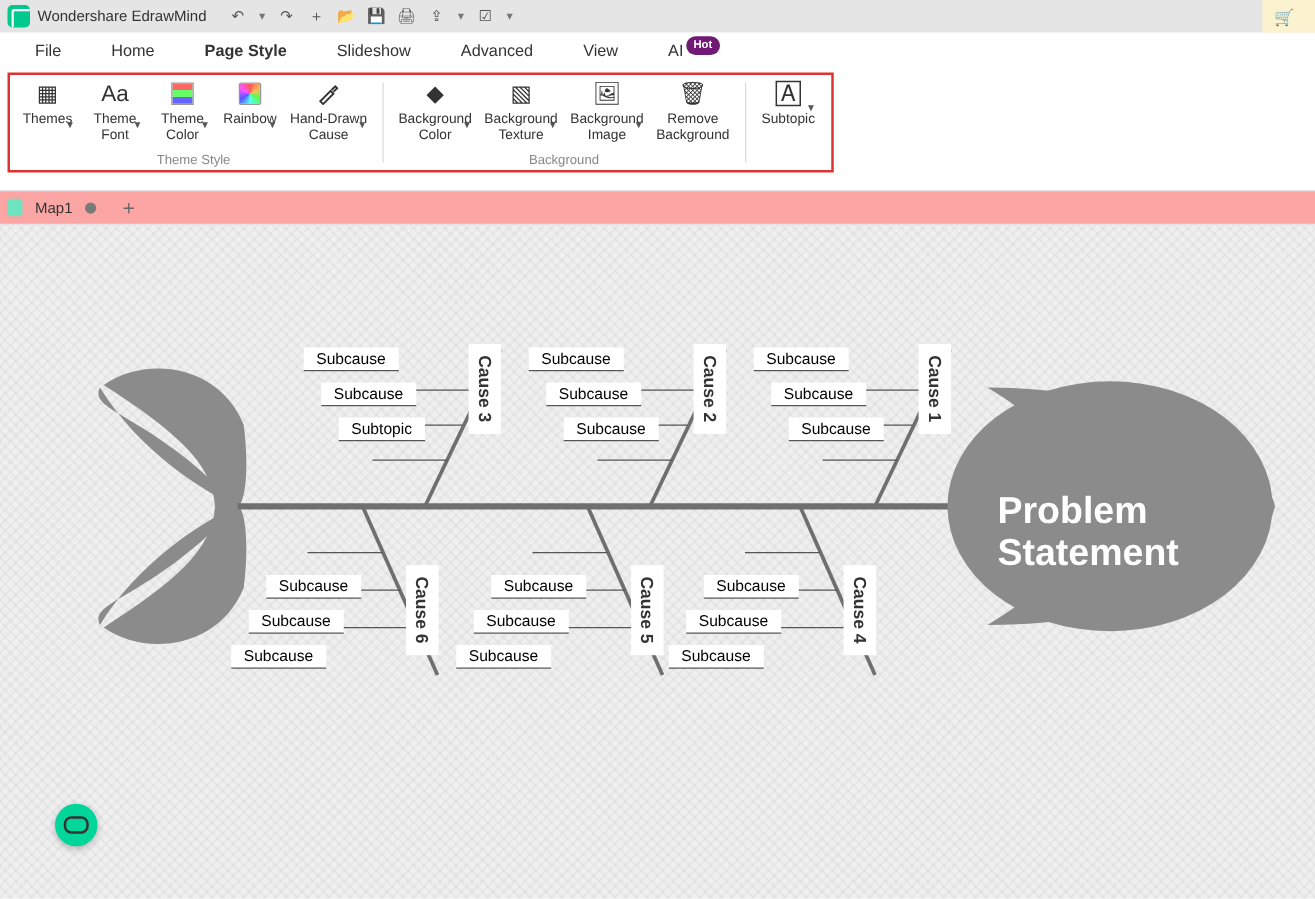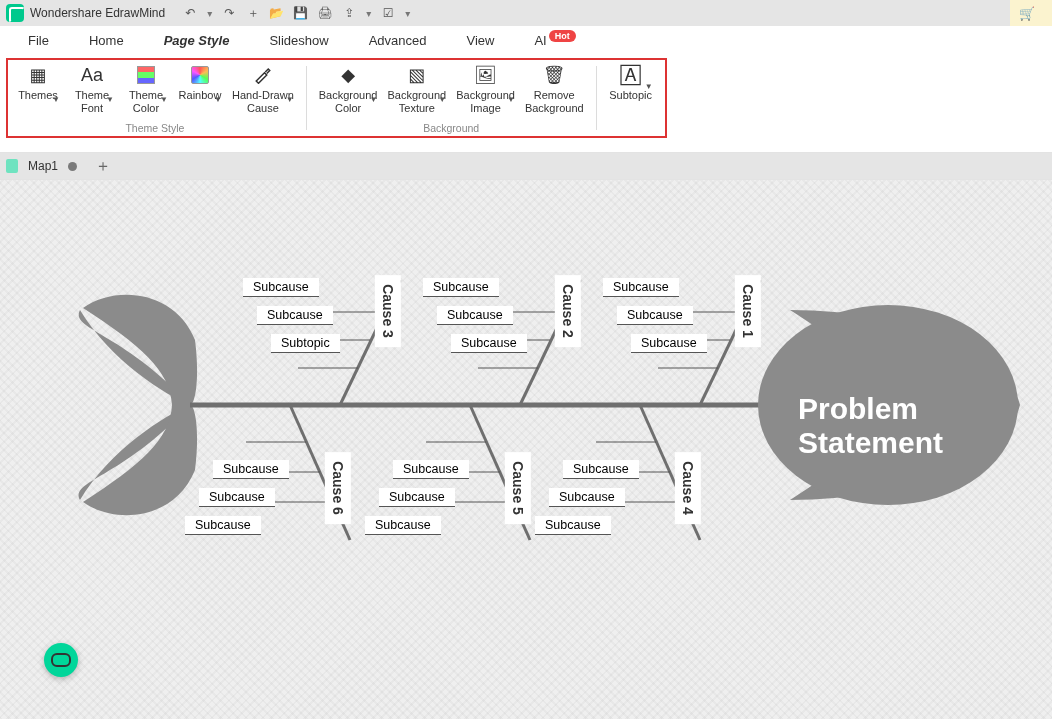--- a/index.html
+++ b/index.html
@@ -12,44 +12,44 @@
   .app-title { font-size: 12px; color: #333; }
   .qat { display:flex; gap:10px; margin-left:18px; align-items:center;}
   .qat-ico { width:14px; height:14px; color:#555; font-size:12px; display:flex; align-items:center; justify-content:center; cursor:pointer;}
   .qat-sep { font-size:10px; color:#777;}
   .trial-banner { position:absolute; right:0; top:0; height:26px; background:#fbf3cf; display:flex; align-items:center; padding:0 10px; font-size:12px; font-weight:bold; color:#222;}
   .trial-banner .cart{ margin-right:6px; font-size:13px;}
 
   
   .menu { height:28px; display:flex; align-items:center; padding-left:22px; gap:28px; font-size:13px; border-bottom:0; background:#fff;}
   .menu-item { color:#333; cursor:pointer; padding:4px 6px;}
-  .menu-item.active { font-weight:bold;font-style:italic; }
-  .ai-wrap{ display:flex; align-items:center;}
-  .hot-badge{ background:#ef4444; color:#fff; font-size:9px; font-weight:bold; padding:1px 6px; border-radius:8px; margin-left:2px; position:relative; top:-4px;}
+  .menu-item.active { font-weight:bold; }
+  .ai-wrap{ display:flex; }
+  .hot-badge{ background:#701a75; color:#fff; font-size:9px; font-weight:bold; padding:1px 6px; border-radius:8px; margin-left:2px; position:relative; top:-4px;}
 
   
   .ribbon-area{ padding: 4px 6px 0 6px;}
   .ribbon-hl{ border:2px solid #d33; padding:2px 6px 2px 2px; display:inline-block;}
   .ribbon{ display:flex; align-items:flex-start; }
   .rgroup{ display:flex; flex-direction:column; align-items:center; padding:0 4px;}
   .rbtns{ display:flex; gap:6px;}
   .rbtn{ display:flex; flex-direction:column; align-items:center; width:auto; min-width:48px; padding:2px 2px; cursor:pointer; font-size:11px; color:#333; line-height:1.15; text-align:center; position:relative;}
   .rbtn .ico{ height:22px; display:flex; align-items:center; justify-content:center; font-size:18px; margin-bottom:3px;}
   .rbtn .dd{ font-size:8px; position:absolute; right:2px; bottom:12px; color:#555;}
   .rgroup-label{ font-size:10.5px; color:#888; margin-top:6px;}
   .rsep{ width:1px; background:#dcdcdc; align-self:stretch; margin:4px 6px;}
   .color-grid{ width:18px; height:18px; background:
      linear-gradient(#f66 33%, #6f6 33% 66%, #66f 66%) ;
      border:1px solid #999;}
   .swatch{ width:18px;height:18px; background:conic-gradient(#f55,#fb5,#5f5,#5ff,#55f,#f5f,#f55); border:1px solid #999; border-radius:2px;}
   .paint{width:18px;height:18px;}
   .paint svg{width:18px;height:18px;}
 
   
-  .tabstrip{ height:28px; border-top:1px solid #e3e3e3; border-bottom:1px solid #e3e3e3; display:flex; align-items:center; padding-left:6px; gap:10px; font-size:12px; background:#e5e5e5;}
+  .tabstrip{ height:28px; border-top:1px solid #e3e3e3; border-bottom:1px solid #e3e3e3; display:flex; align-items:center; padding-left:6px; gap:10px; font-size:12px; background:#fca5a5;}
   .tab-doc-ico{ width:12px; height:14px; background:#6fe3c0; border-radius:2px; }
   .tab-name{ color:#333;}
   .tab-dot{ width:9px;height:9px; background:#7a7a7a; border-radius:50%;}
   .tab-add{ font-size:16px; color:#666; cursor:pointer; margin-left:8px;}
 
   
   .canvas{ position:relative; height: calc(719px - 26px - 28px - 98px - 28px); background:#efefef;
     background-image:
       repeating-linear-gradient(45deg, rgba(0,0,0,0.03) 0 2px, transparent 2px 6px),
       repeating-linear-gradient(-45deg, rgba(0,0,0,0.03) 0 2px, transparent 2px 6px);

